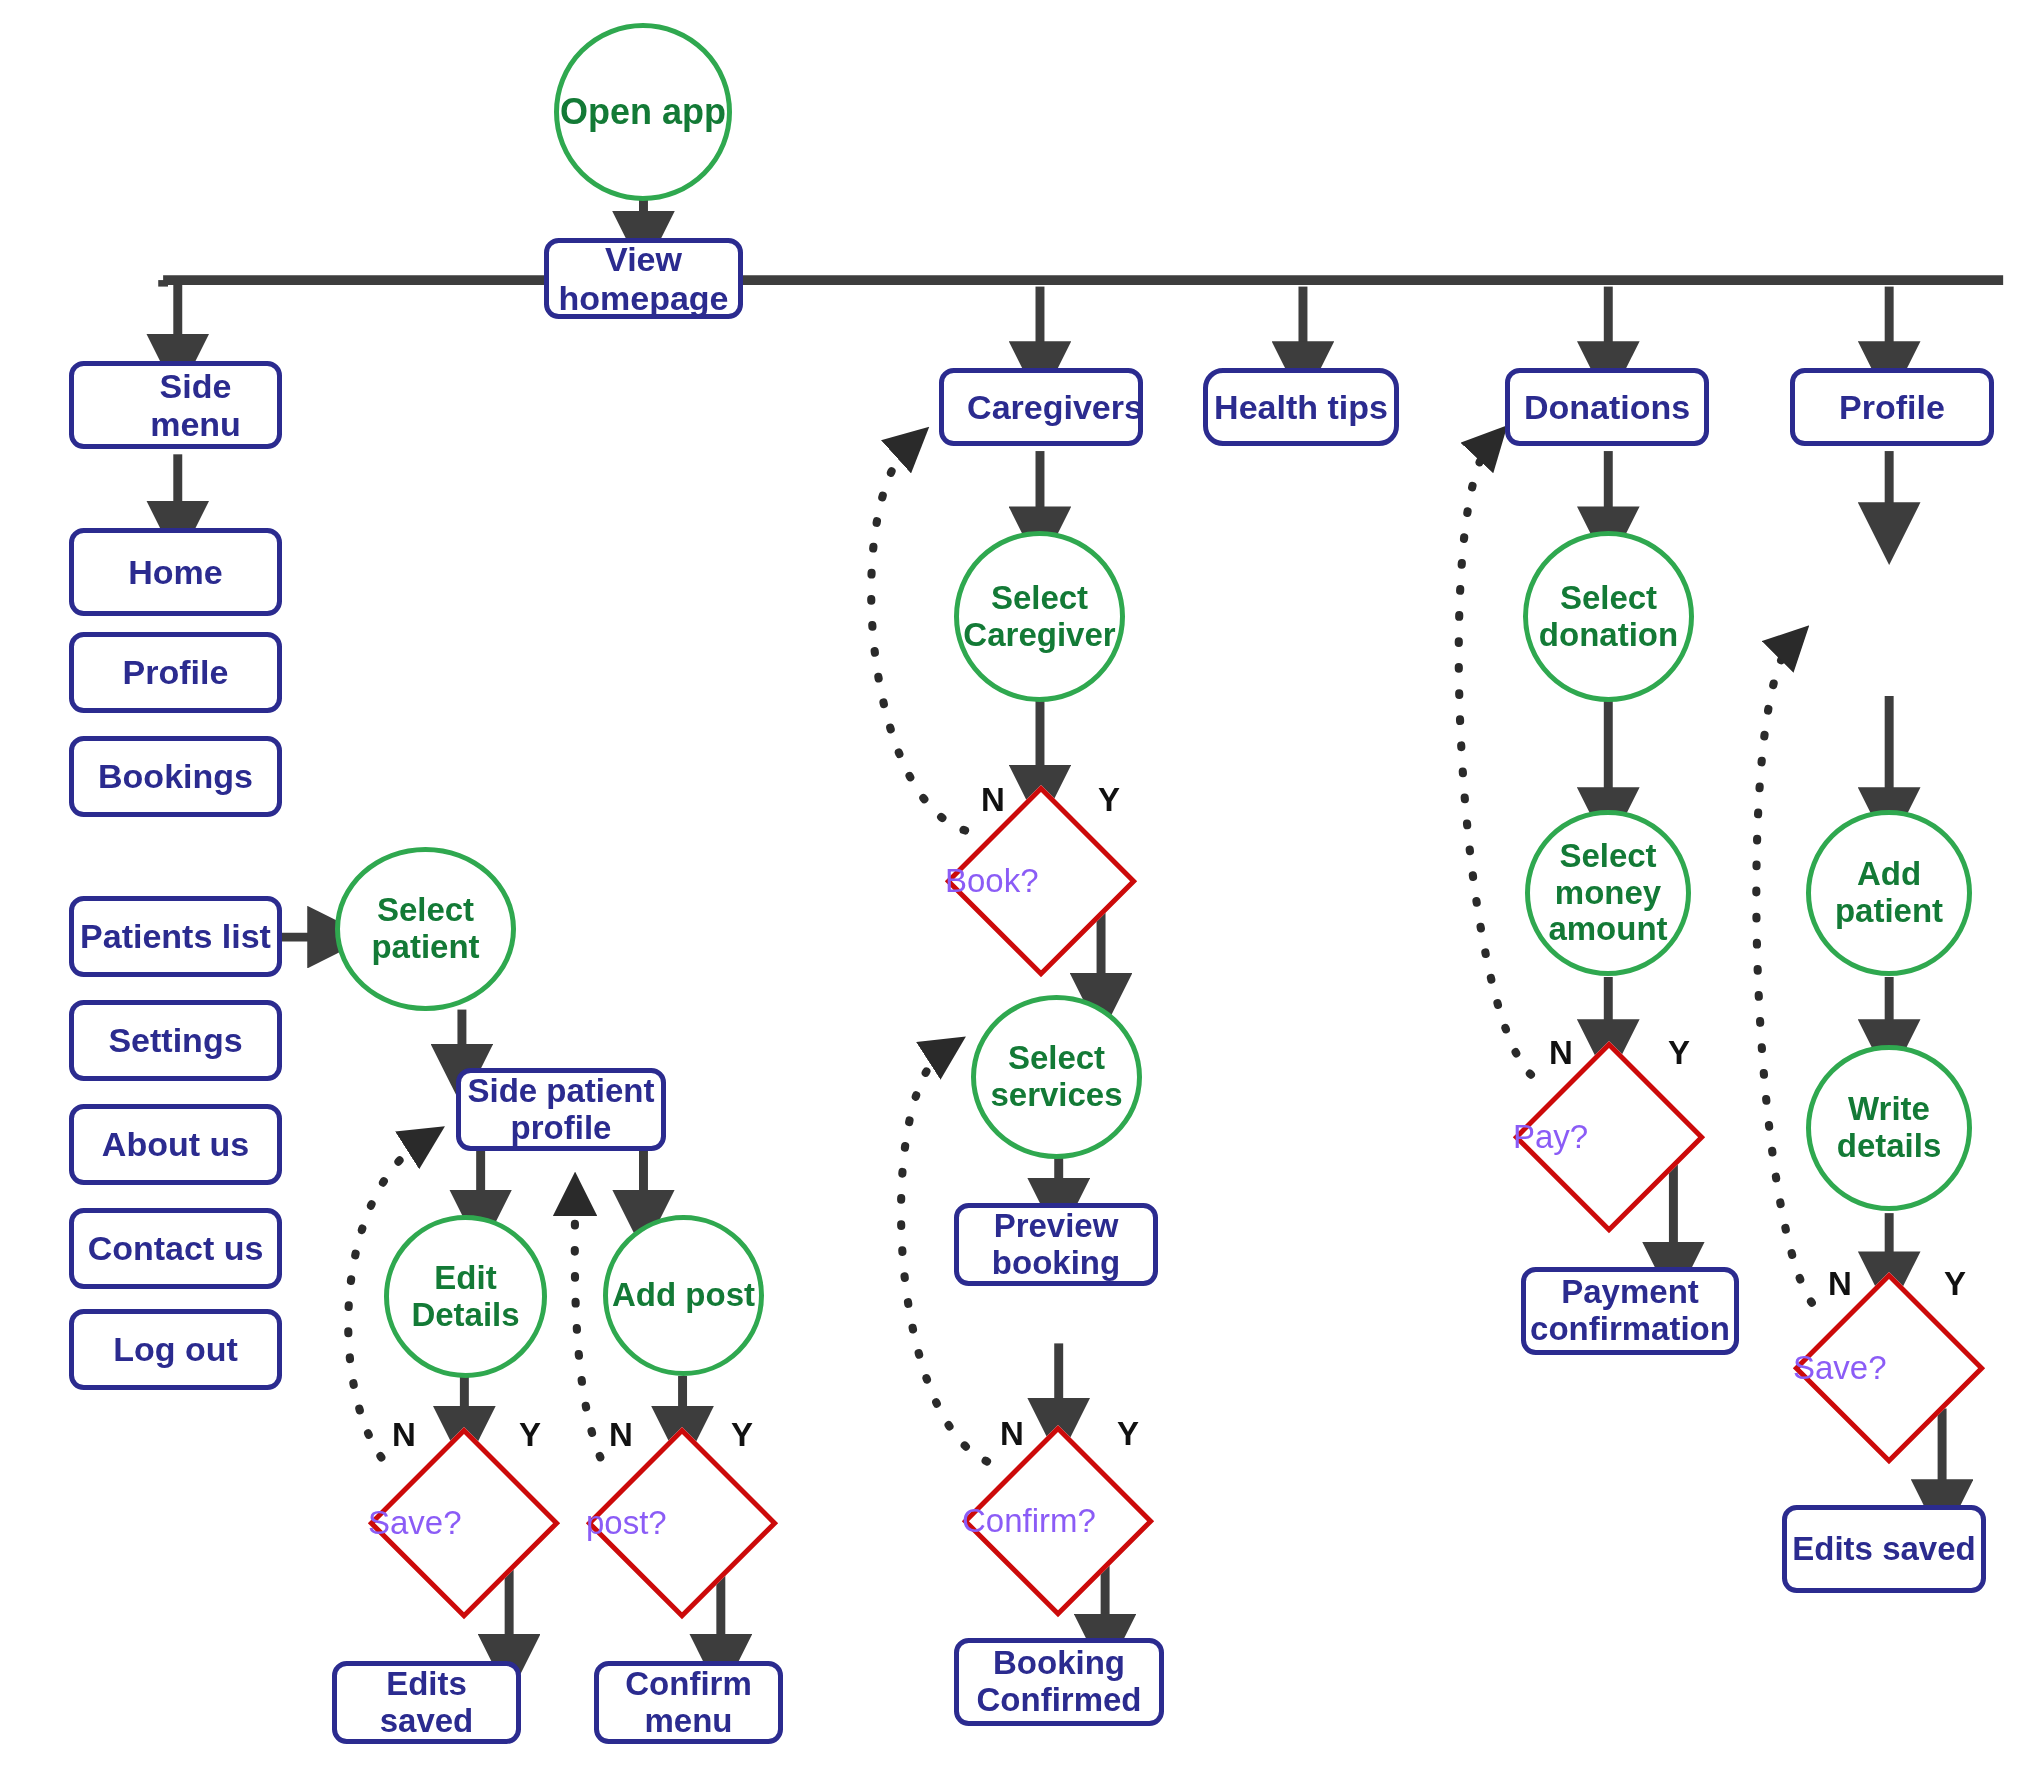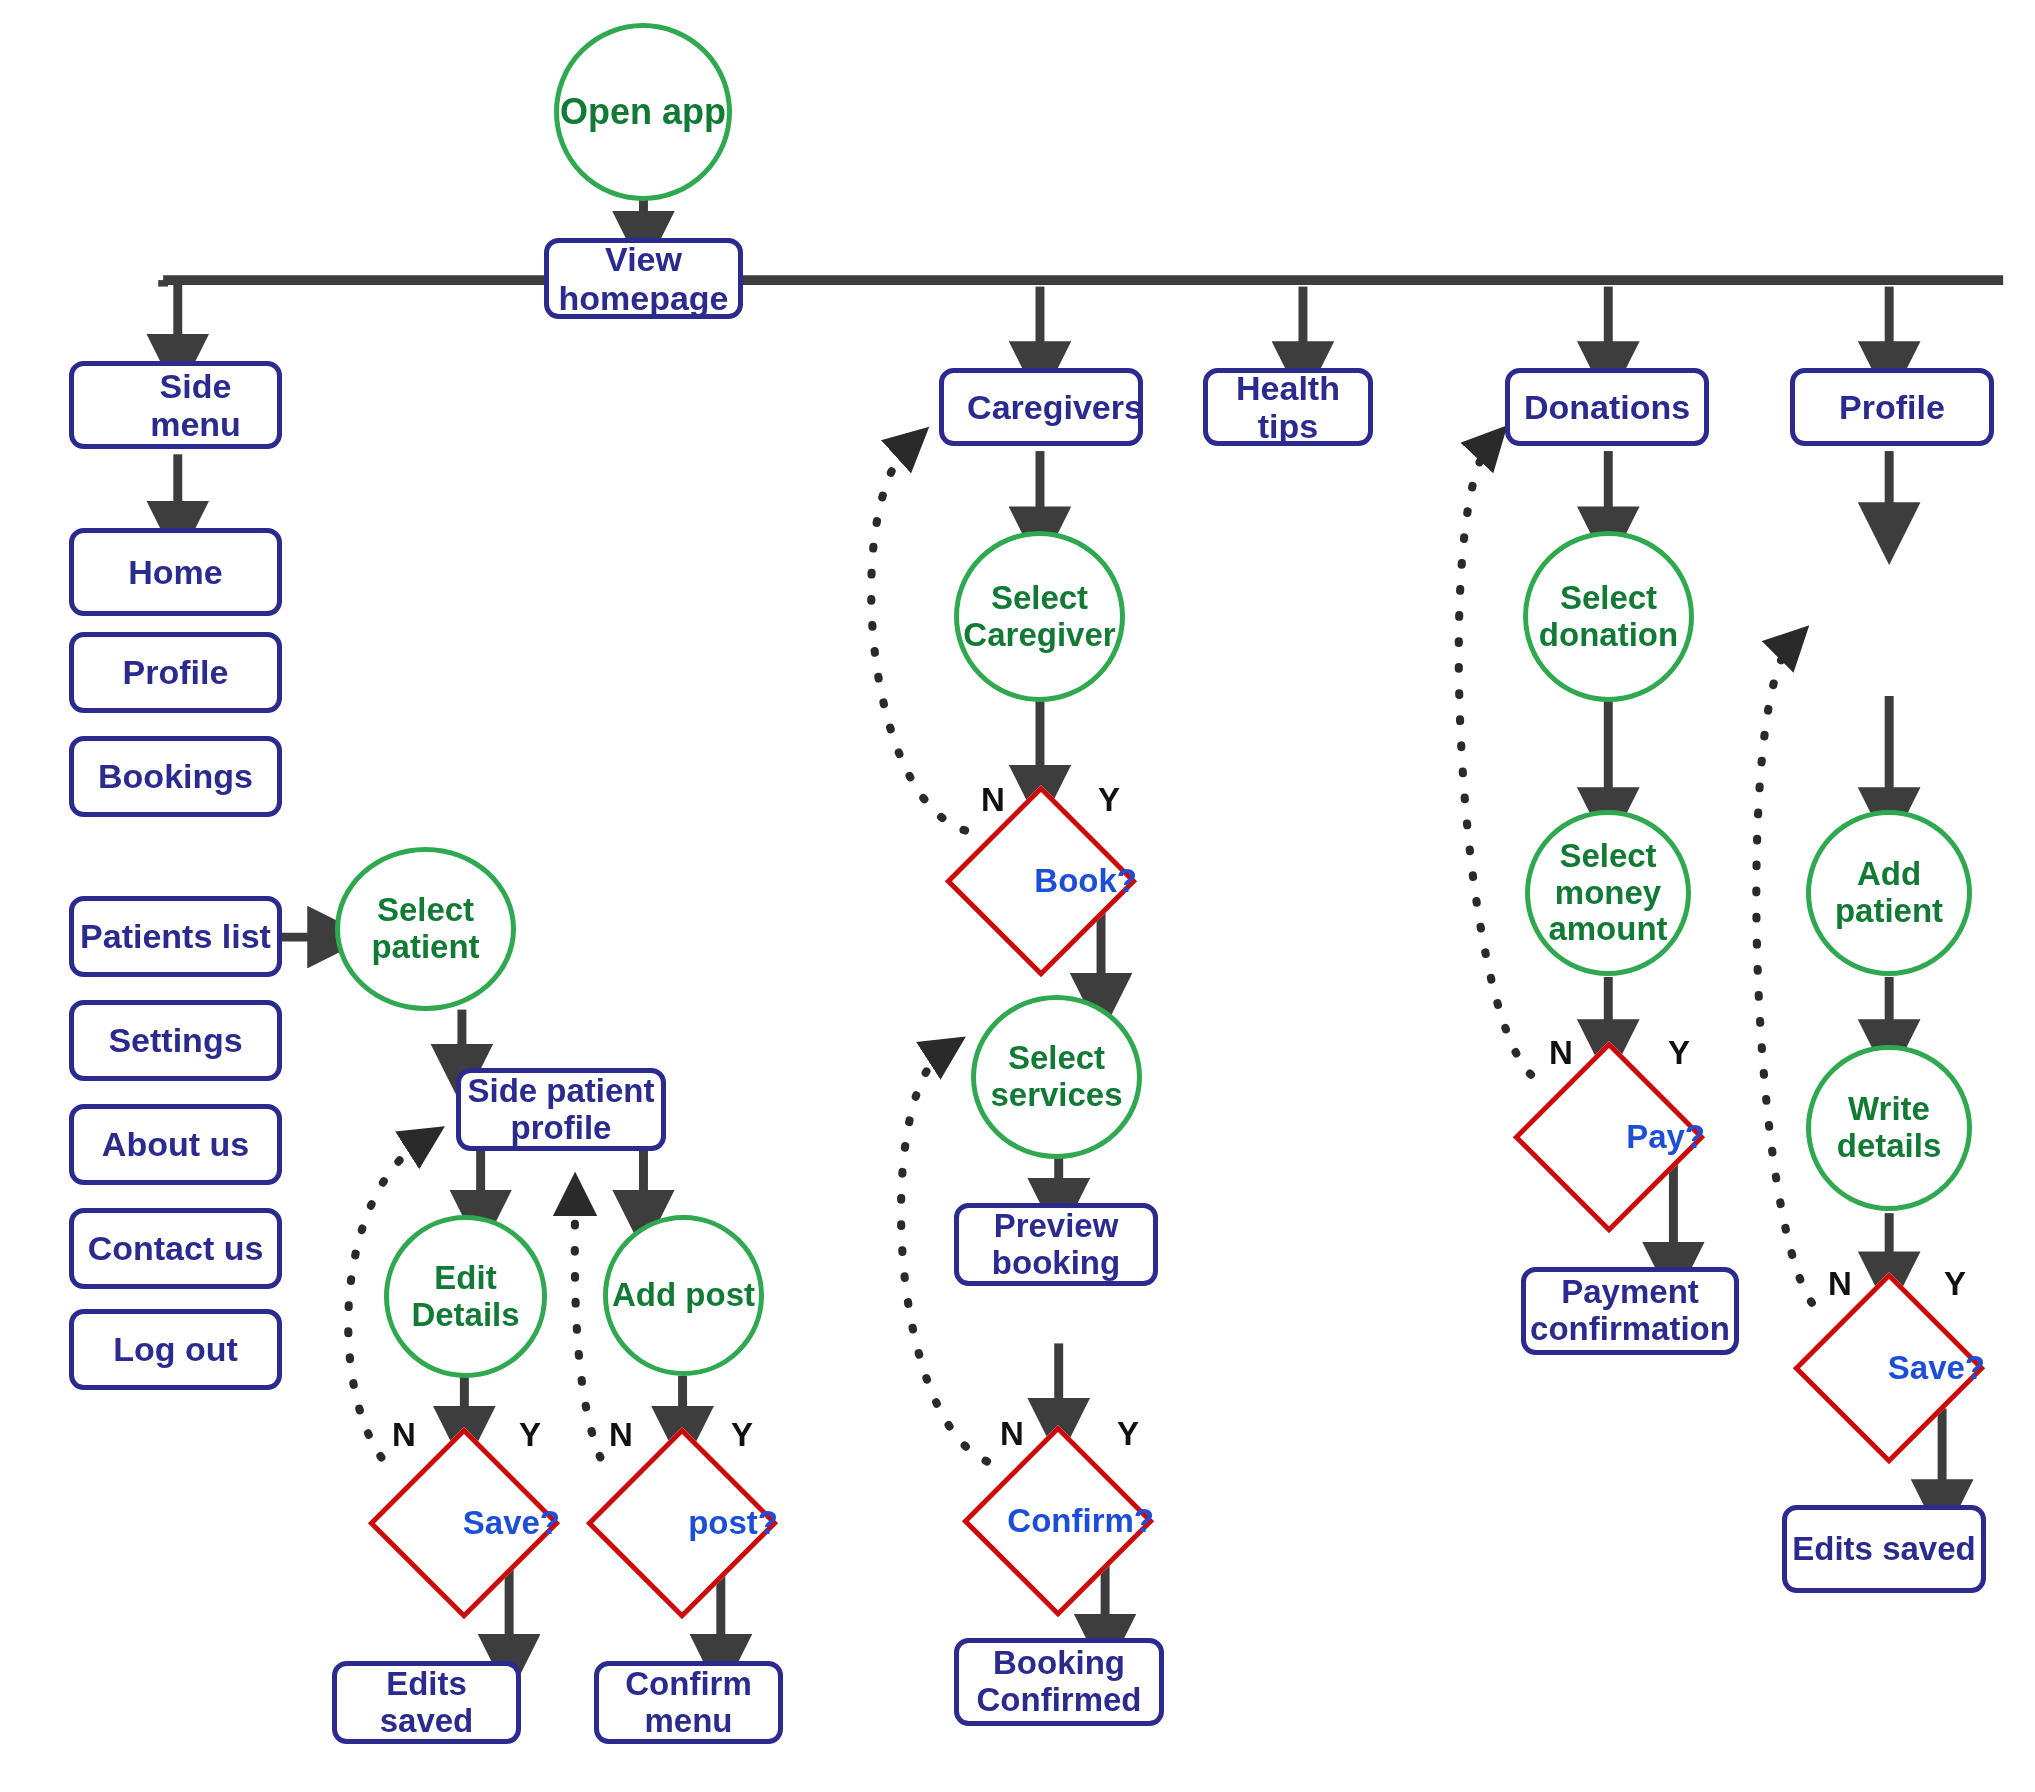--- a/index.html
+++ b/index.html
@@ -16,22 +16,22 @@
 
   
   .ellipse{border:5.7px solid #2FA84F;border-radius:50%;color:#137A36;
            font-weight:700;background:#fff;}
 
   
   .diamond{background:transparent;}
   .diamond .dshape{position:absolute;left:50%;top:50%;width:70.7%;height:70.7%;
         transform:translate(-50%,-50%) rotate(45deg);border:5.7px solid #CC0A0A;
         background:#fff;box-sizing:border-box;}
-  .diamond .dlabel{position:relative;z-index:2;color:#1d4ed8;font-weight:700;
-        width:100%;text-align:right;}
+  .diamond .dlabel{position:relative;z-index:2;color:#8b5cf6;font-weight:400;
+        width:100%;text-align:left;}
 
   
   .branch{position:absolute;color:#111111;font-weight:700;font-size:33px;
           line-height:1;}
   .fs40{font-size:33px;}
   .fs42{font-size:34px;}
   .fs44{font-size:36px;}
 </style>
 </head>
 <body>
@@ -138,21 +138,21 @@
   </div>
 
   <div class="node rect fs42" style="left:69px;top:361px;width:213px;height:88px;padding-left:40px;">
     <span>Side menu</span>
   </div>
 
   <div class="node rect fs42" style="left:939px;top:368px;width:204px;height:78px;padding-left:28px;">
     <span>Caregivers</span>
   </div>
 
-  <div class="node rect fs42" style="left:1203px;top:368px;width:170px;height:78px;">
+  <div class="node rect fs42" style="left:1203px;top:368px;width:196px;height:78px;border-radius:20px;">
     <span>Health tips</span>
   </div>
 
   <div class="node rect fs42" style="left:1505px;top:368px;width:204px;height:78px;">
     <span>Donations</span>
   </div>
 
   <div class="node rect fs42" style="left:1790px;top:368px;width:204px;height:78px;">
     <span>Profile</span>
   </div>

